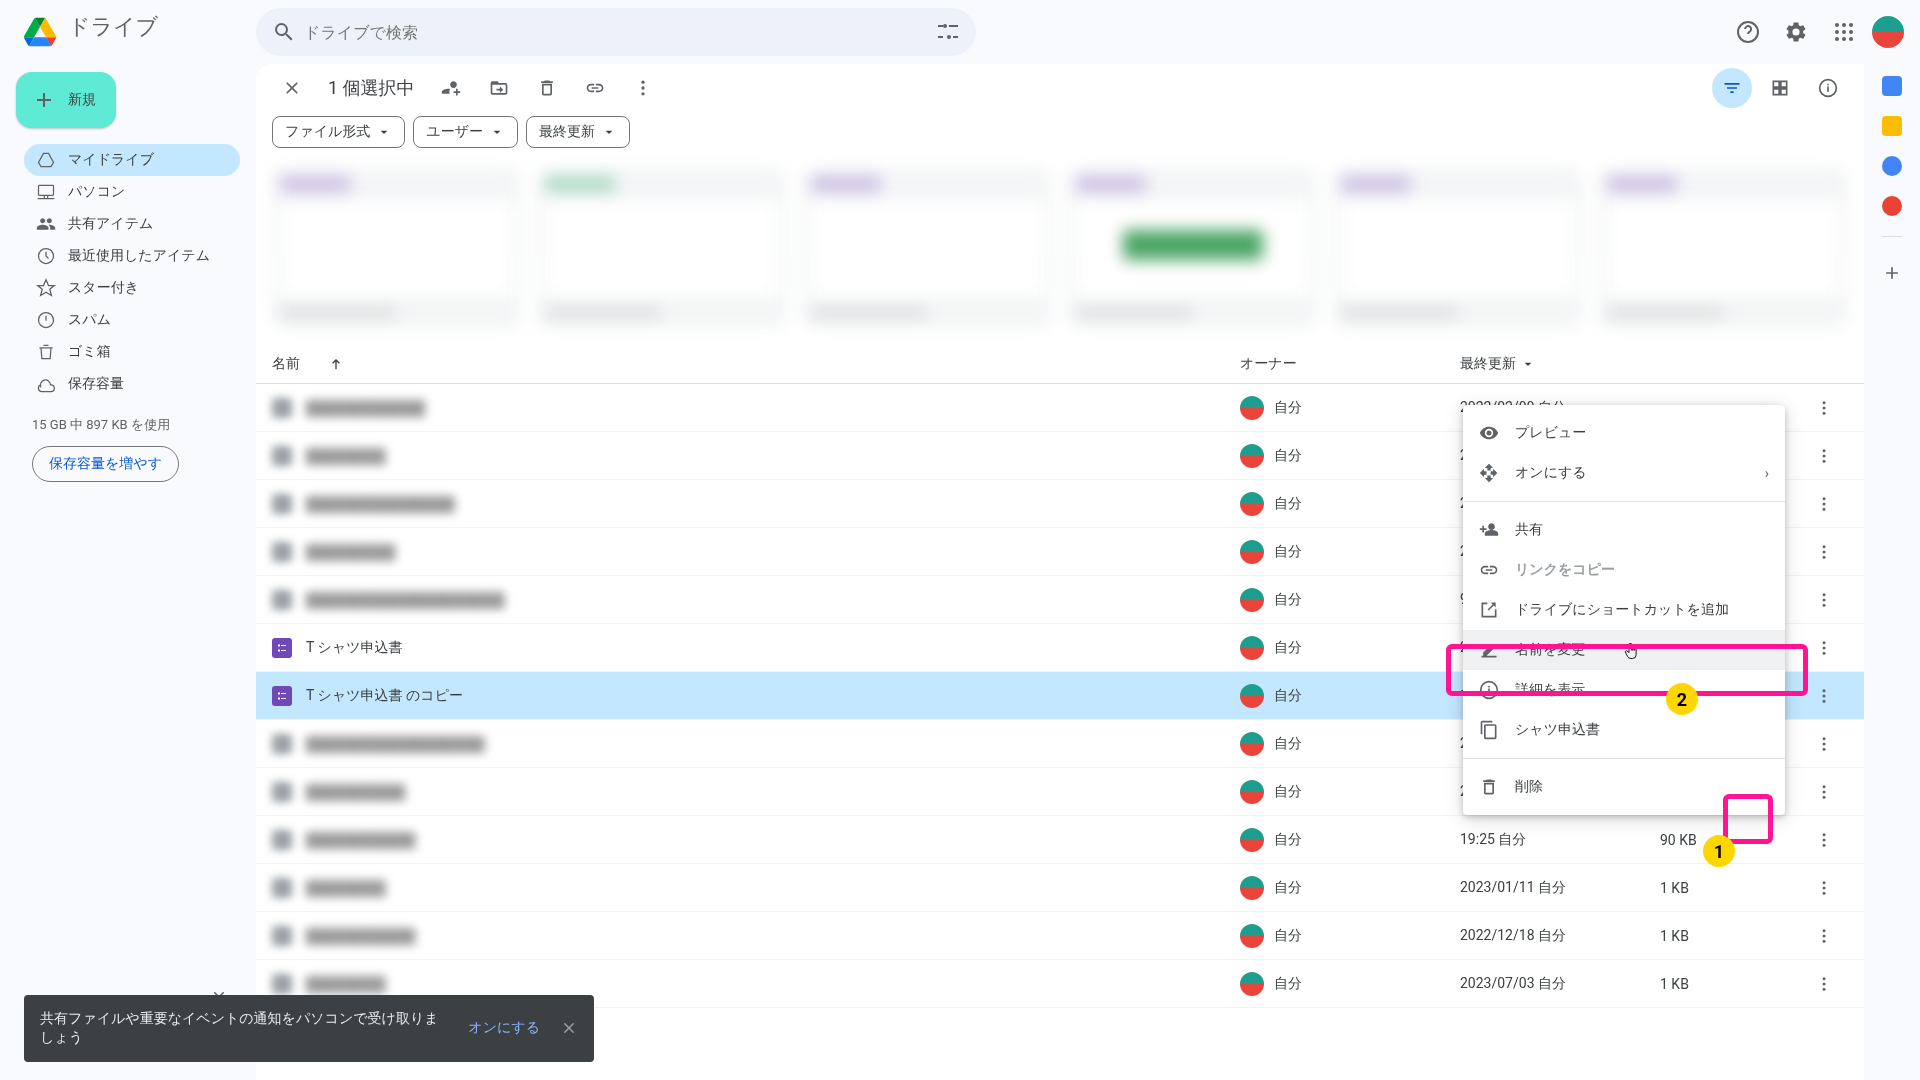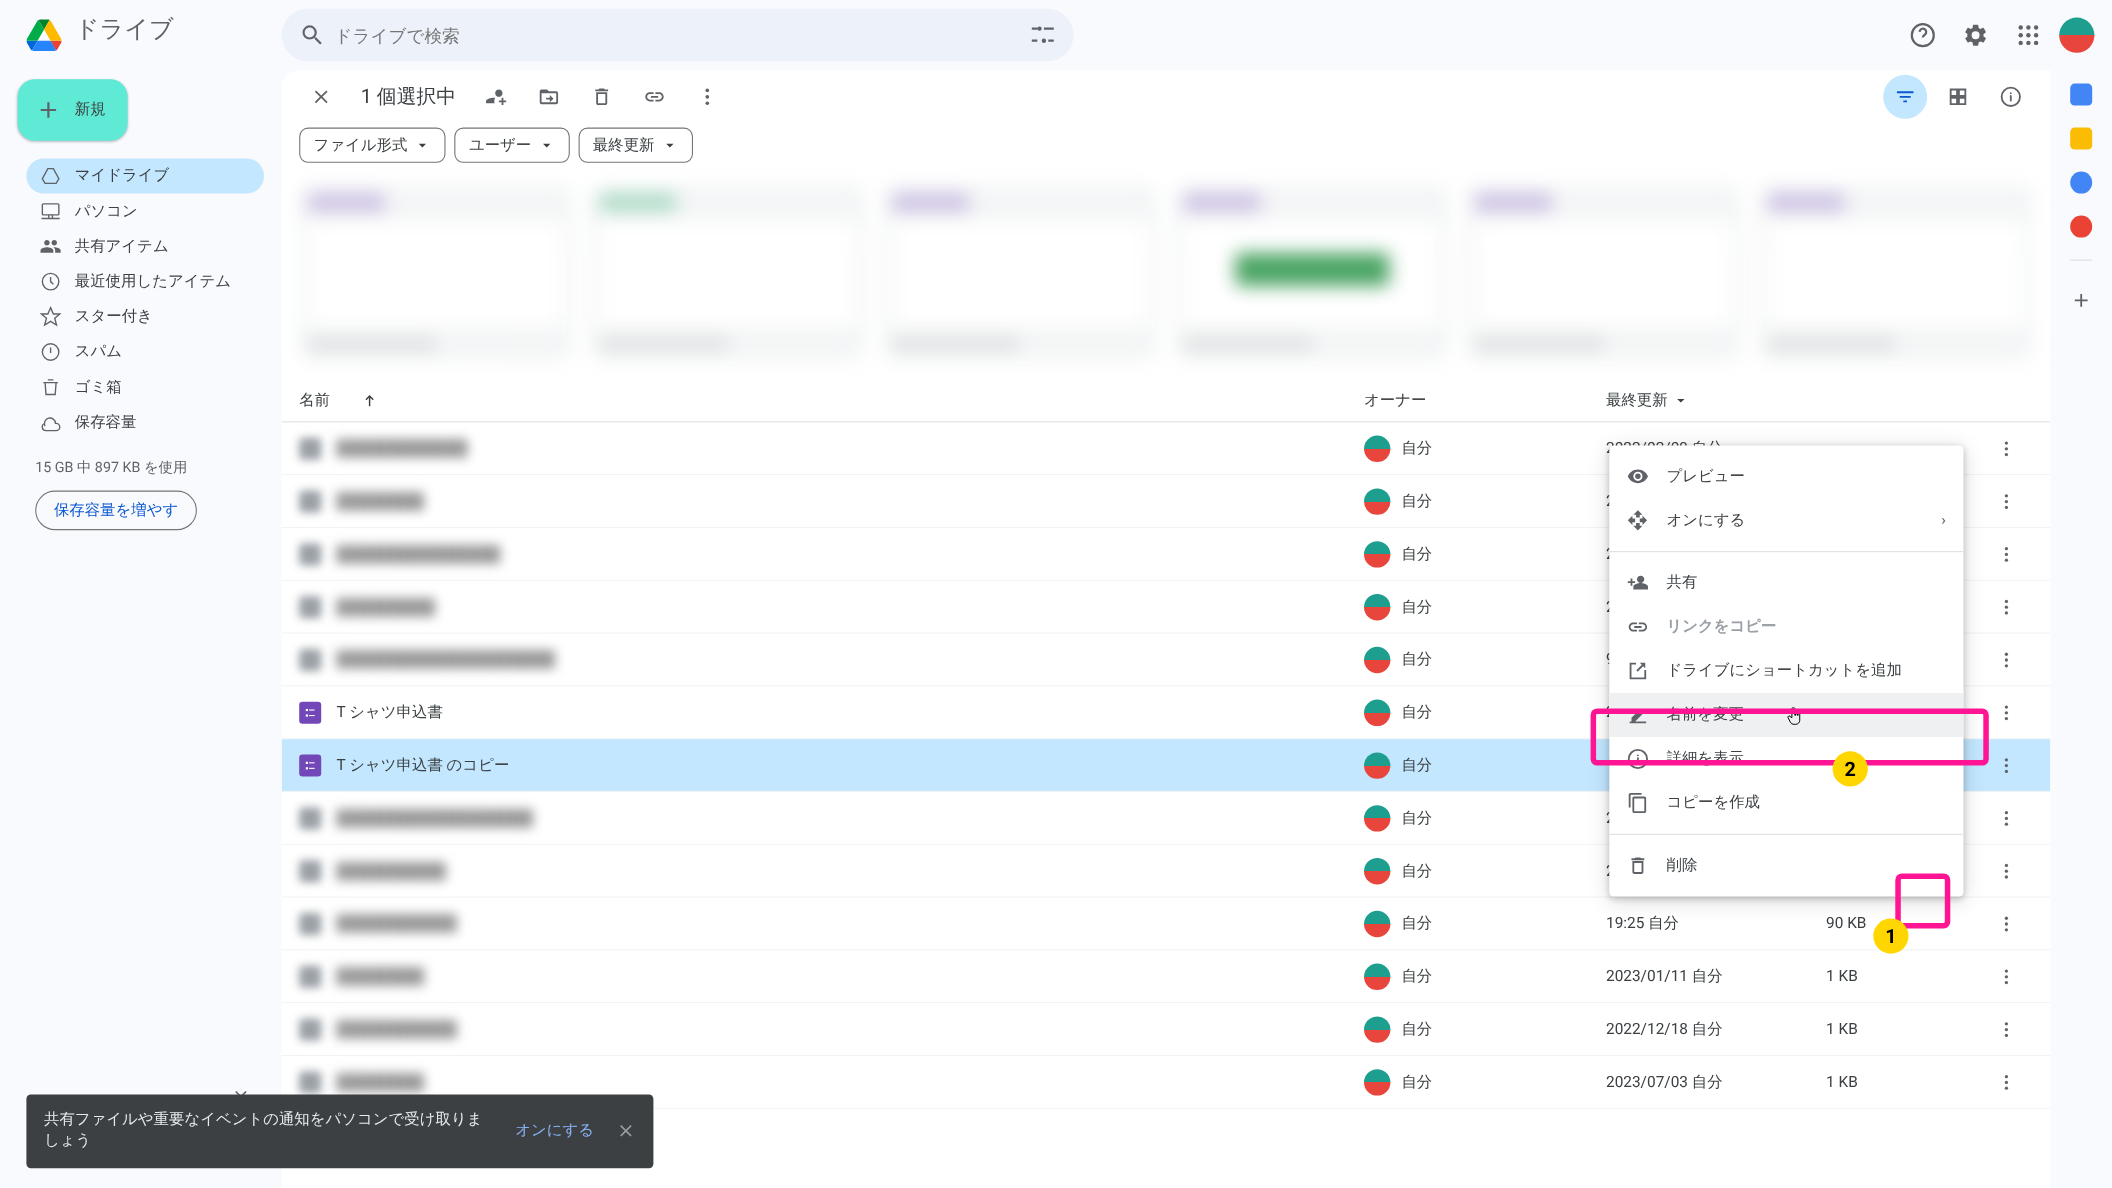--- a/index.html
+++ b/index.html
@@ -736,21 +736,21 @@
               </svg>
             </span>
             <span>詳細を表示</span>
           </div>
           <div class="ctx-item">
             <span class="cicon">
               <svg width="20" height="20" viewBox="0 0 24 24" fill="currentColor">
                 <path d="M16 1H4c-1.1 0-2 .9-2 2v14h2V3h12zm3 4H8c-1.1 0-2 .9-2 2v14c0 1.1.9 2 2 2h11c1.1 0 2-.9 2-2V7c0-1.1-.9-2-2-2m0 16H8V7h11z"></path>
               </svg>
             </span>
-            <span>コピーを作成</span>
+            <span>シャツ申込書</span>
           </div>
           <div class="ctx-sep"></div>
           <div class="ctx-item">
             <span class="cicon">
               <svg width="20" height="20" viewBox="0 0 24 24" fill="currentColor">
                 <path d="M6 19c0 1.1.9 2 2 2h8c1.1 0 2-.9 2-2V7H6zM8 9h8v10H8zm7.5-5-1-1h-5l-1 1H5v2h14V4z"></path>
               </svg>
             </span>
             <span>削除</span>
           </div>

